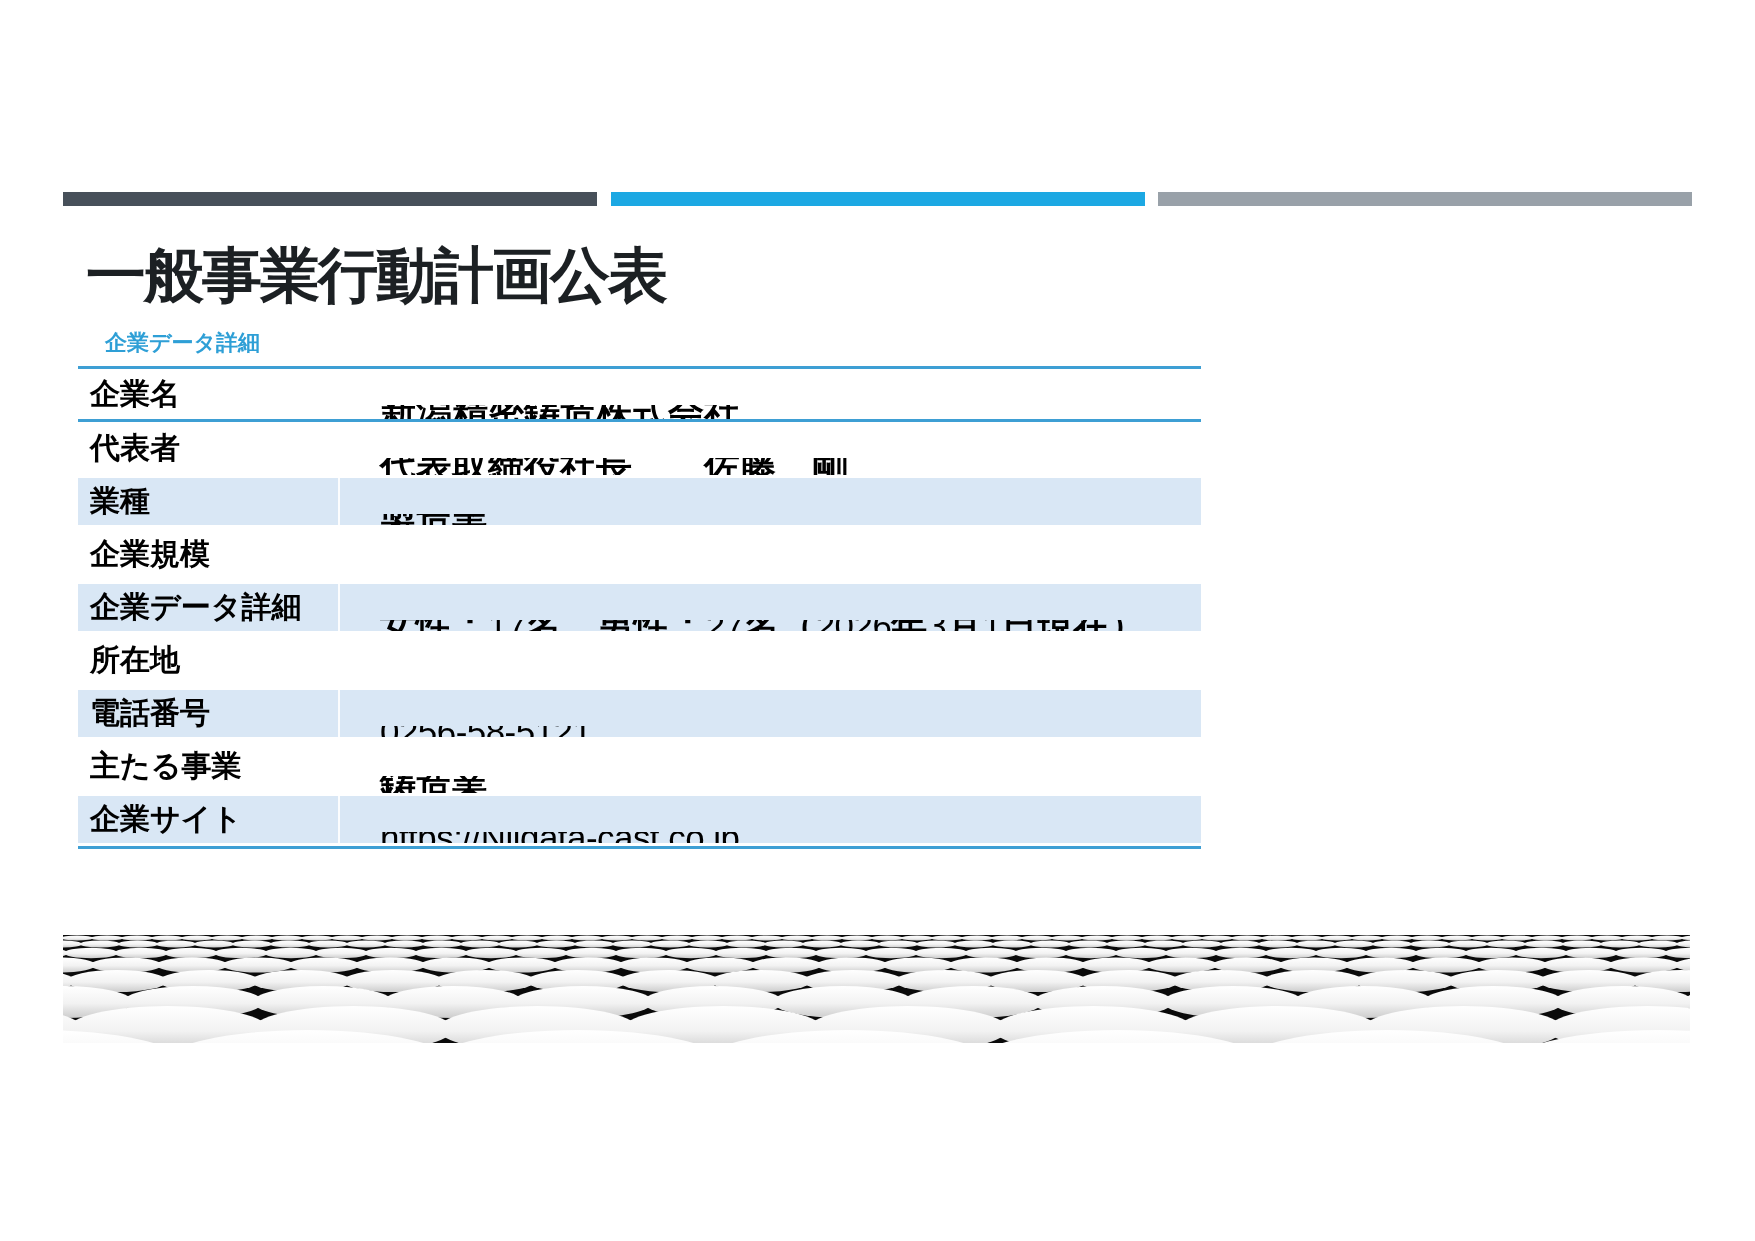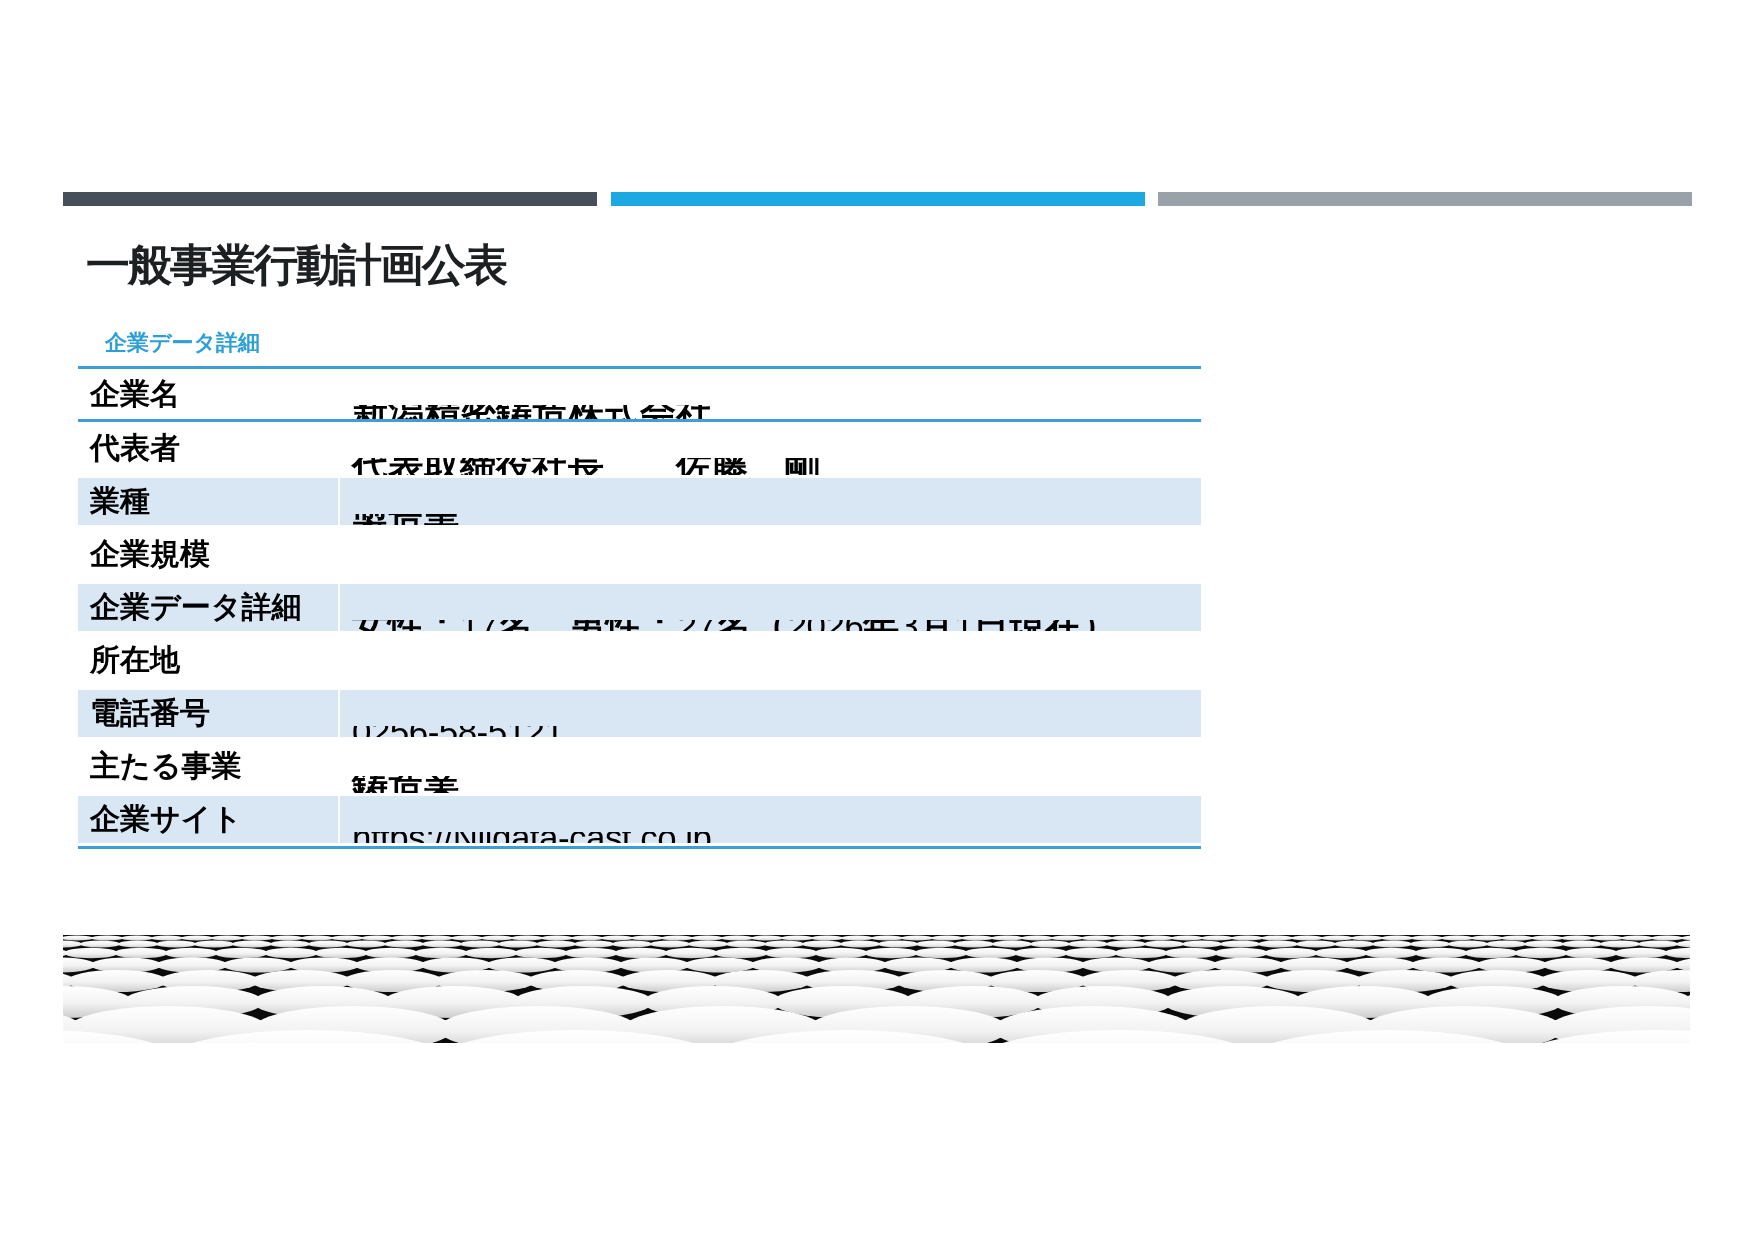--- a/index.html
+++ b/index.html
@@ -13,39 +13,39 @@
   }
   
   .bar{position:absolute;top:192px;height:14px;}
   .bar.dark{left:63px;width:534px;}
   .bar.blue{left:611px;width:534px;}
   .bar.gray{left:1158px;width:534px;}
 
   
   .page-title{
     position:absolute;left:86px;top:236px;
-    font-size:44px;font-weight:bold;letter-spacing:-2px;
+    font-size:60px;font-weight:bold;letter-spacing:-2px;
     color:#1c2023;white-space:nowrap;
   }
   
   .sub-link{
     position:absolute;left:105px;top:328px;
     font-size:22px;font-weight:bold;letter-spacing:0;
     white-space:nowrap;cursor:pointer;
   }
 
   
   .ctable{
     position:absolute;left:78px;top:366px;width:1123px;
     border-top:3px solid var(--accent);
     border-bottom:3px solid var(--accent);
   }
   .trow{
     height:53px;display:flex;align-items:stretch;
-    box-sizing:border-box;background:#ffffff;
+    box-sizing:border-box;background:#ffffff;gap:28px;
   }
   .trow.first{border-bottom:3px solid var(--accent);}
   .trow.band{
     background:var(--band);
     border-top:3px solid #ffffff;
     border-bottom:3px solid #ffffff;
   }
   .tlabel{
     width:262px;flex:0 0 262px;box-sizing:border-box;
     display:flex;align-items:center;

